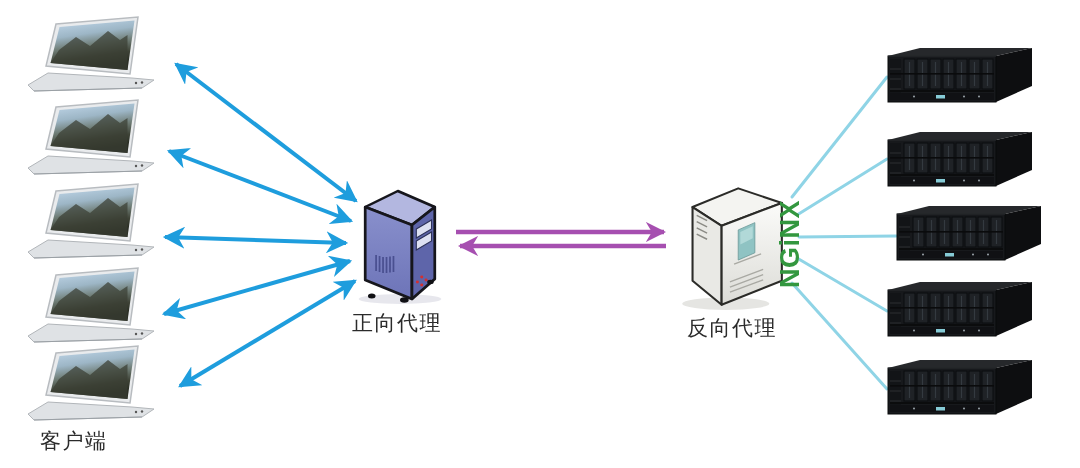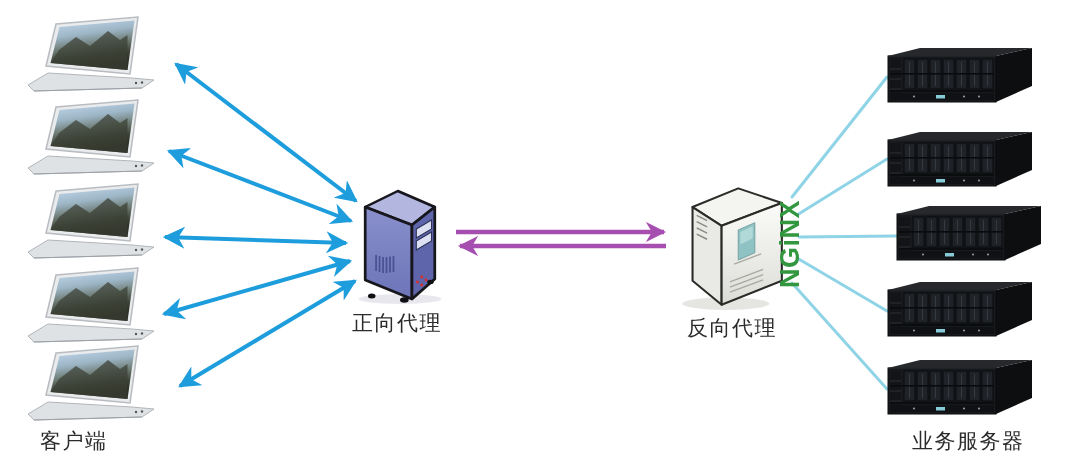--- a/index.html
+++ b/index.html
@@ -174,15 +174,14 @@
   <svg class="icon" style="left:884px;top:280px;width:152px;height:62px">
       <use href="#sym-rack"></use>
     </svg>
   <svg class="icon" style="left:884px;top:358px;width:152px;height:62px">
       <use href="#sym-rack"></use>
     </svg>
 
   <span class="node-label" style="left:40px;top:427px">客户端</span>
   <span class="node-label" style="left:352px;top:309px">正向代理</span>
   <span class="node-label" style="left:687px;top:314px">反向代理</span>
-  <span class="node-label" style="left:912px;top:427px">业务服务器</span>
 
 </div>
 
 </body></html>

